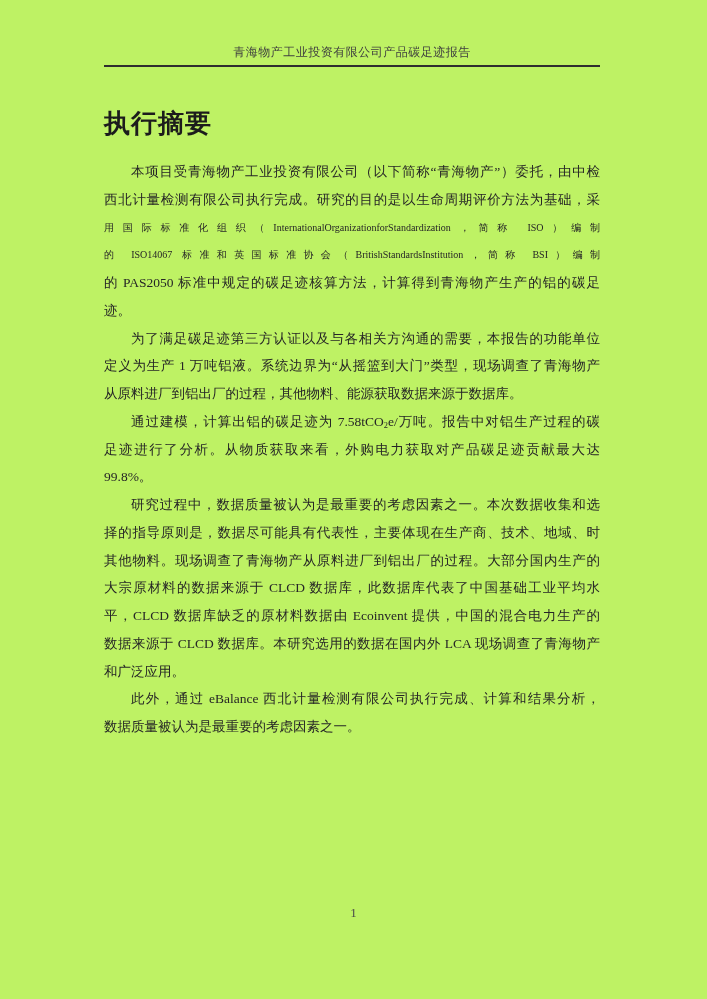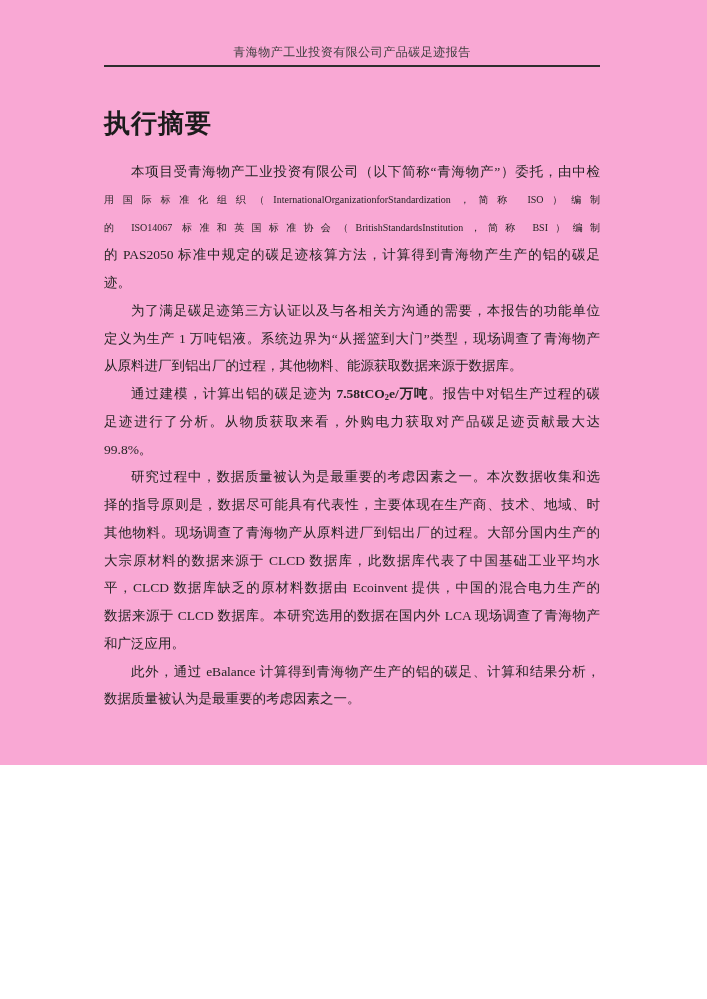--- a/index.html
+++ b/index.html
@@ -1,20 +1,20 @@
 <!DOCTYPE html>
 <html><head>
 <meta charset="utf-8">
 <style>
   html, body { margin: 0; padding: 0; background: #ffffff; }
   .page {
     position: relative;
     width: 707px;
-    height: 765px;
-    background: #f9a8d4;
+    height: 999px;
+    background: #bef264;
     font-family: "Liberation Serif", "DejaVu Serif", serif;
     color: #262626;
     overflow: hidden;
   }
   .page-header {
     position: absolute;
     left: 104px;
     width: 496px;
     top: 44px;
     text-align: center;
@@ -45,21 +45,21 @@
   }
   .line {
     height: 27.75px;
     text-align: justify;
     text-align-last: justify;
     white-space: normal;
   }
   .line.first { text-indent: 2em; }
   .line.last { text-align: left; text-align-last: left; }
   .line.tight { font-size: 10px; }
-  .b { font-weight: 700; margin-top: 20px; }
+  .b { font-weight: 400; margin-top: 20px; }
   .sub { font-size: 0.62em; vertical-align: -0.22em; }
   .page-number {
     position: absolute;
     left: 0;
     width: 707px;
     top: 905px;
     text-align: center;
     font-size: 13px;
     color: #4a4a4a;
   }
@@ -70,20 +70,21 @@
 <div class="page">
   <div class="page-header">
     <span>青海物产工业投资有限公司产品碳足迹报告</span>
   </div>
 
   <div class="doc-title">执行摘要</div>
 
   <div class="body-text">
       <div>
         <div class="line first">本项目受青海物产工业投资有限公司（以下简称“青海物产”）委托，由中检</div>
+        <div class="line">西北计量检测有限公司执行完成。研究的目的是以生命周期评价方法为基础，采</div>
         <div class="line tight">用国际标准化组织（InternationalOrganizationforStandardization，简称 ISO）编制</div>
         <div class="line tight">的 ISO14067 标准和英国标准协会（BritishStandardsInstitution，简称 BSI）编制</div>
         <div class="line">的 PAS2050 标准中规定的碳足迹核算方法，计算得到青海物产生产的铝的碳足</div>
         <div class="line last">迹。</div>
       </div>
       <div>
         <div class="line first">为了满足碳足迹第三方认证以及与各相关方沟通的需要，本报告的功能单位</div>
         <div class="line">定义为生产 1 万吨铝液。系统边界为“从摇篮到大门”类型，现场调查了青海物产</div>
         <div class="line last">从原料进厂到铝出厂的过程，其他物料、能源获取数据来源于数据库。</div>
       </div>
@@ -95,19 +96,19 @@
       <div>
         <div class="line first">研究过程中，数据质量被认为是最重要的考虑因素之一。本次数据收集和选</div>
         <div class="line">择的指导原则是，数据尽可能具有代表性，主要体现在生产商、技术、地域、时</div>
         <div class="line">其他物料。现场调查了青海物产从原料进厂到铝出厂的过程。大部分国内生产的</div>
         <div class="line">大宗原材料的数据来源于 CLCD 数据库，此数据库代表了中国基础工业平均水</div>
         <div class="line">平，CLCD 数据库缺乏的原材料数据由 Ecoinvent 提供，中国的混合电力生产的</div>
         <div class="line">数据来源于 CLCD 数据库。本研究选用的数据在国内外 LCA 现场调查了青海物产</div>
         <div class="line last">和广泛应用。</div>
       </div>
       <div>
-        <div class="line first">此外，通过 eBalance 计算得到青海物产生产的铝的碳足、计算和结果分析，</div>
+        <div class="line first">此外，通过 eBalance 西北计量检测有限公司执行完成、计算和结果分析，</div>
         <div class="line last">数据质量被认为是最重要的考虑因素之一。</div>
       </div>
     </div>
 
   <div class="page-number">1</div>
 </div>
 
 </body></html>

